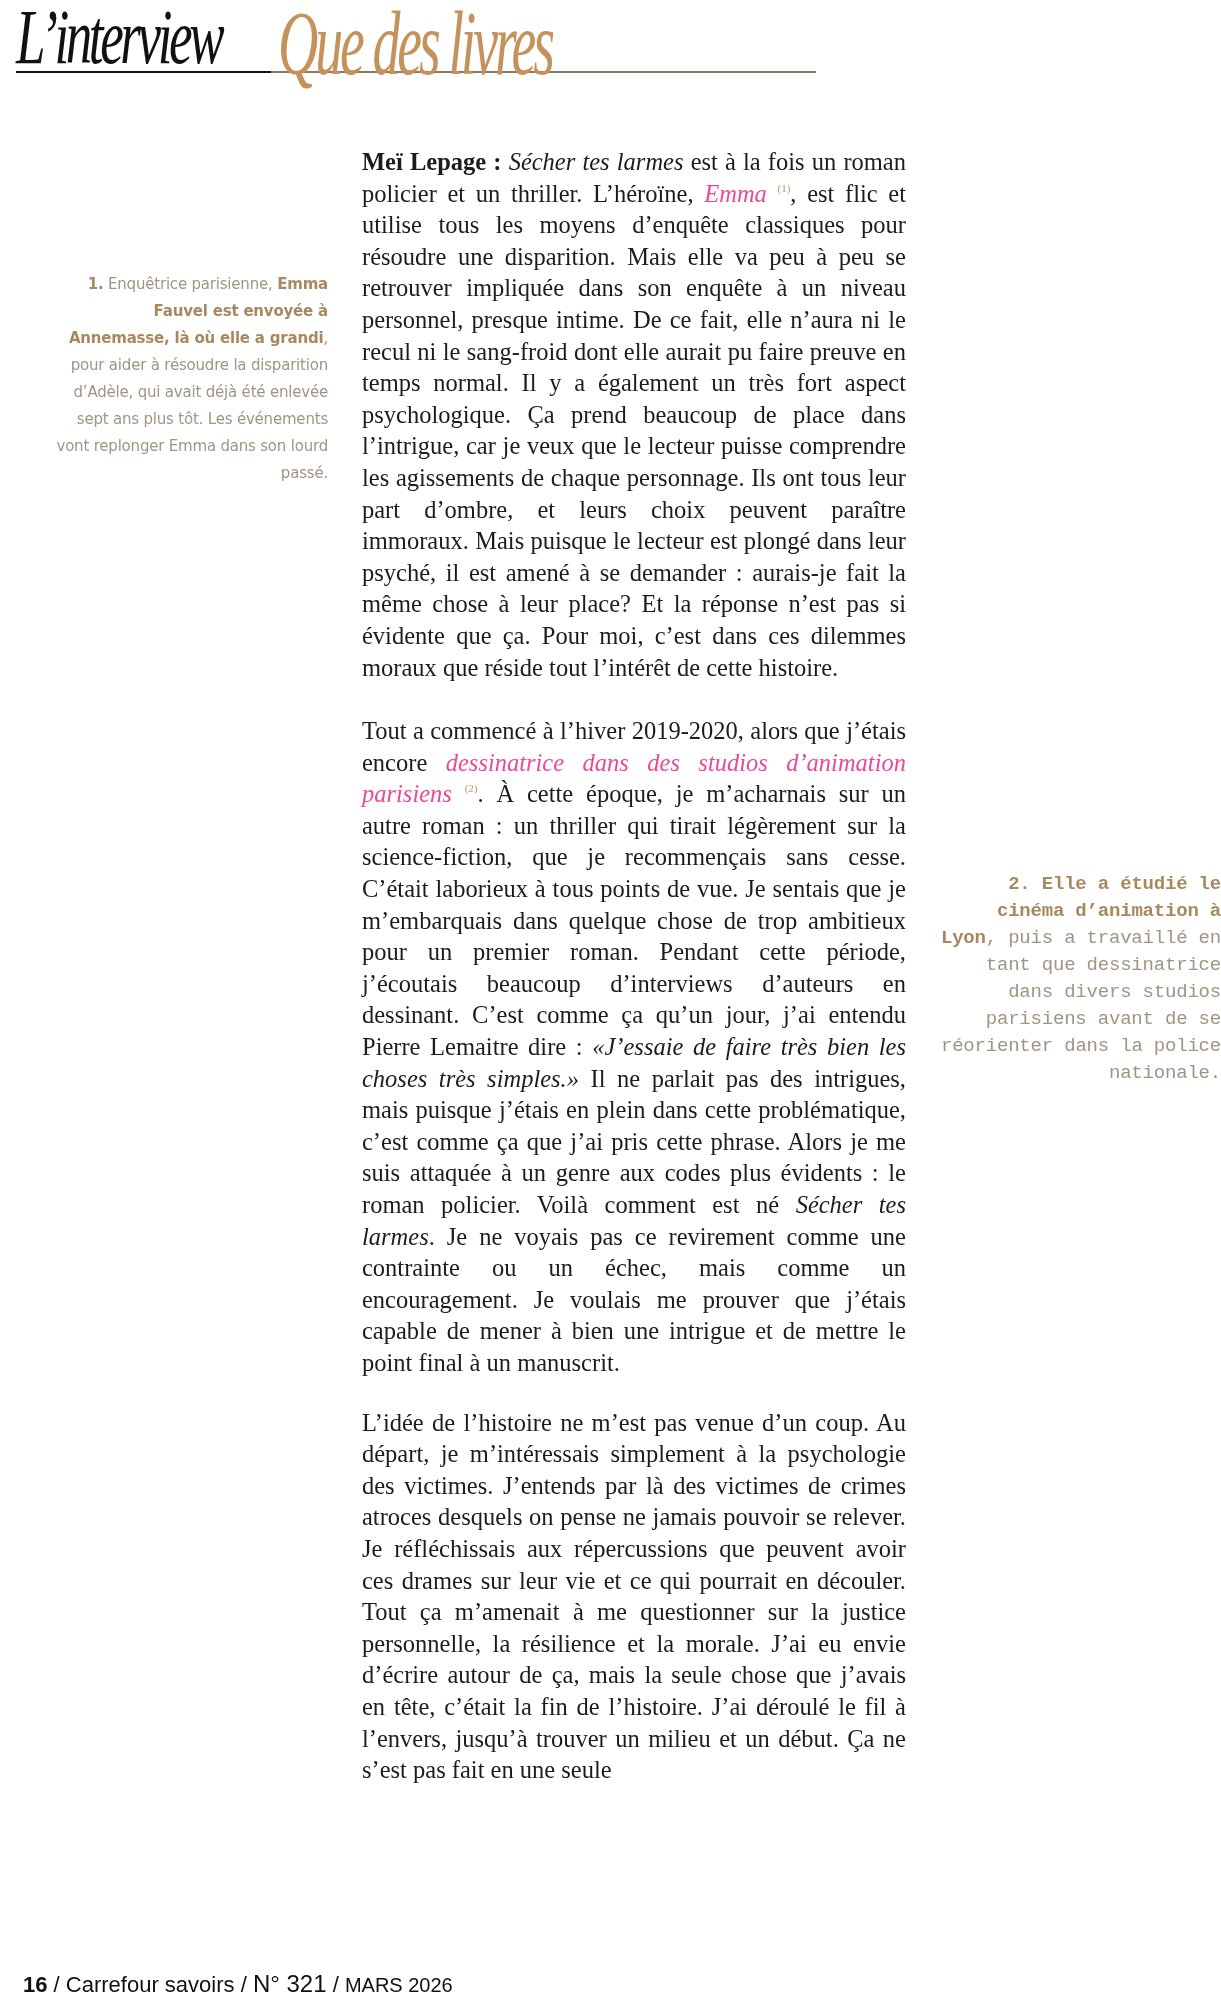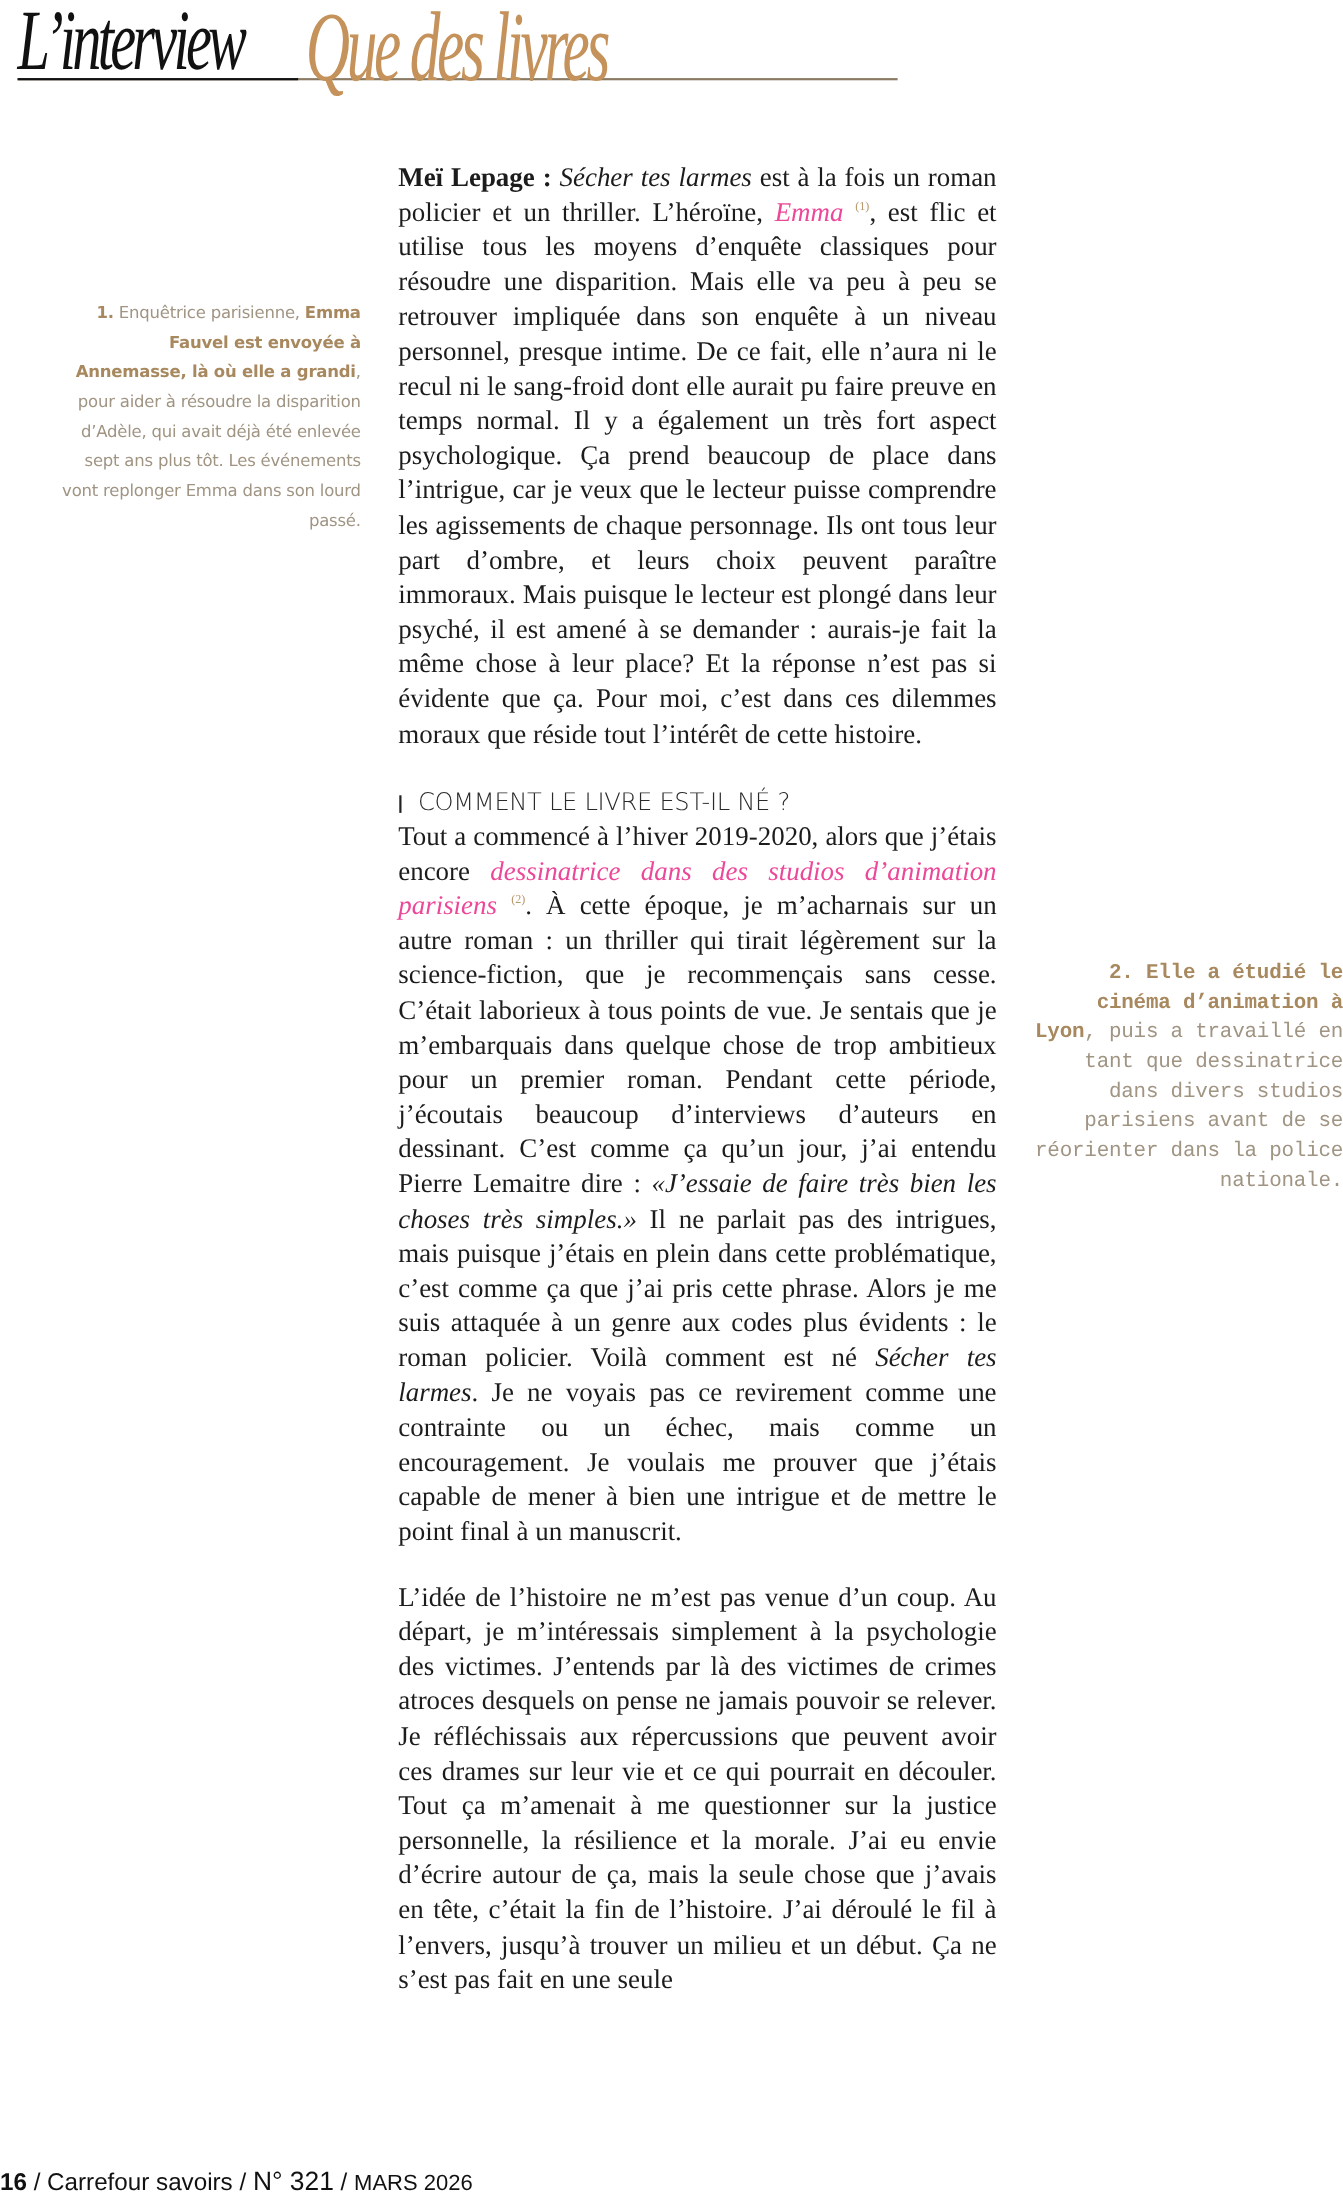--- a/index.html
+++ b/index.html
@@ -52,21 +52,21 @@
   }
   .body .bold { font-weight: bold; }
   .body .it { font-style: italic; }
   .body .gold-it { font-style: italic; color: #ec4899; }
   .body sup { font-size: 11px; color: #b8976c; vertical-align: 10px; line-height: 0; }
   .section-2 { margin-top: 32px; }
   .section-3 { margin-top: 28px; }
 
   .footer {
     position: absolute; left: 0; top: 1970px; height: 30px;
-    font-family: "Liberation Sans", sans-serif; font-size: 22px; color: #111; white-space: nowrap;
+    font-family: "Liberation Sans", sans-serif; font-size: 22px; color: #111; white-space: nowrap; padding-left: 23px;
   }
   .footer .num { font-weight: bold; }
   .footer .issue { font-size: 24px; }
   .footer .date { font-size: 20px; }
 </style>
 </head>
 <body>
 
 <div class="title-wrap">
   <div class="title-rule"></div>
@@ -79,21 +79,20 @@
   <span class="gold-bold">1.</span><span> Enquêtrice parisienne, </span><span class="gold-bold">Emma Fauvel est envoyée à Annemasse, là où elle a grandi</span><span>, pour aider à résoudre la disparition d’Adèle, qui avait déjà été enlevée sept ans plus tôt. Les événements vont replonger Emma dans son lourd passé.</span>
 </div>
 
 <div class="main">
 
   <div class="section-1">
     <div class="body"><span class="bold">Meï Lepage : </span><span class="it">Sécher tes larmes</span><span> est à la fois un ro­man policier et un thriller. L’héroïne, </span><span class="gold-it">Emma</span> <sup>(1)</sup><span>, est flic et utilise tous les moyens d’enquête classiques pour résoudre une disparition. Mais elle va peu à peu se retrouver impliquée dans son enquête à un niveau personnel, presque intime. De ce fait, elle n’aura ni le recul ni le sang-froid dont elle aurait pu faire preuve en temps normal. Il y a également un très fort aspect psychologique. Ça prend beaucoup de place dans l’intrigue, car je veux que le lecteur puisse comprendre les agissements de chaque personnage. Ils ont tous leur part d’ombre, et leurs choix peuvent paraître immoraux. Mais puisque le lecteur est plongé dans leur psyché, il est ame­né à se demander : aurais-je fait la même chose à leur place? Et la réponse n’est pas si évidente que ça. Pour moi, c’est dans ces dilemmes moraux que réside tout l’intérêt de cette histoire.</span></div>
   </div>
 
   <div class="section-2">
-    <div class="q single">COMMENT LE LIVRE EST-IL NÉ ?</div>
     <div class="body"><span>Tout a commencé à l’hiver 2019-2020, alors que j’étais encore </span><span class="gold-it">dessinatrice dans des studios d’ani­mation parisiens</span> <sup>(2)</sup><span>. À cette époque, je m’acharnais sur un autre roman : un thriller qui tirait légère­ment sur la science-fiction, que je recommençais sans cesse. C’était laborieux à tous points de vue. Je sentais que je m’embarquais dans quelque chose de trop ambitieux pour un premier roman. Pendant cette période, j’écoutais beaucoup d’interviews d’auteurs en dessinant. C’est comme ça qu’un jour, j’ai entendu Pierre Lemaitre dire : </span><span class="it">«J’essaie de faire très bien les choses très simples.»</span><span> Il ne parlait pas des intrigues, mais puisque j’étais en plein dans cette problématique, c’est comme ça que j’ai pris cette phrase. Alors je me suis attaquée à un genre aux codes plus évidents : le roman policier. Voilà com­ment est né </span><span class="it">Sécher tes larmes</span><span>. Je ne voyais pas ce re­virement comme une contrainte ou un échec, mais comme un encouragement. Je voulais me prouver que j’étais capable de mener à bien une intrigue et de mettre le point final à un manuscrit.</span></div>
   </div>
 
   <div class="section-3">
     <div class="body">L’idée de l’histoire ne m’est pas venue d’un coup. Au départ, je m’intéressais simplement à la psycholo­gie des victimes. J’entends par là des victimes de crimes atroces desquels on pense ne jamais pou­voir se relever. Je réfléchissais aux répercussions que peuvent avoir ces drames sur leur vie et ce qui pourrait en découler. Tout ça m’amenait à me ques­tionner sur la justice personnelle, la résilience et la morale. J’ai eu envie d’écrire autour de ça, mais la seule chose que j’avais en tête, c’était la fin de l’his­toire. J’ai déroulé le fil à l’envers, jusqu’à trouver un milieu et un début. Ça ne s’est pas fait en une seule</div>
   </div>
 </div>
 
 <div class="sidebar-right">
   <span class="gold-bold">2. Elle a étudié le cinéma d’animation à Lyon</span><span>, puis a travaillé en tant que dessinatrice dans divers studios parisiens avant de se réorienter dans la police nationale.</span>

